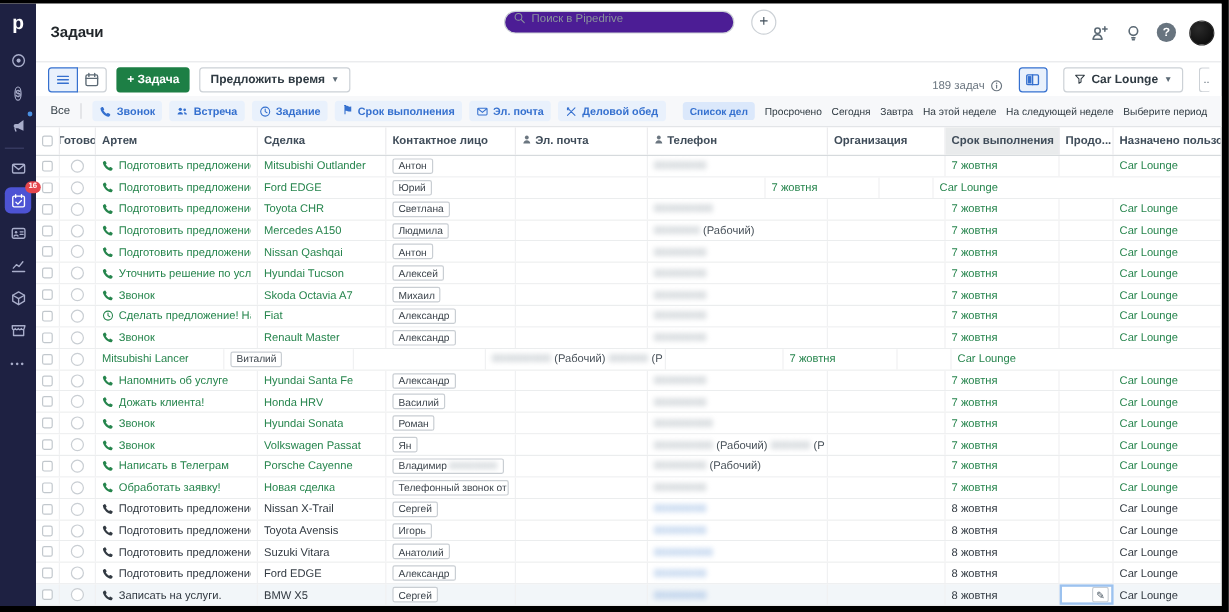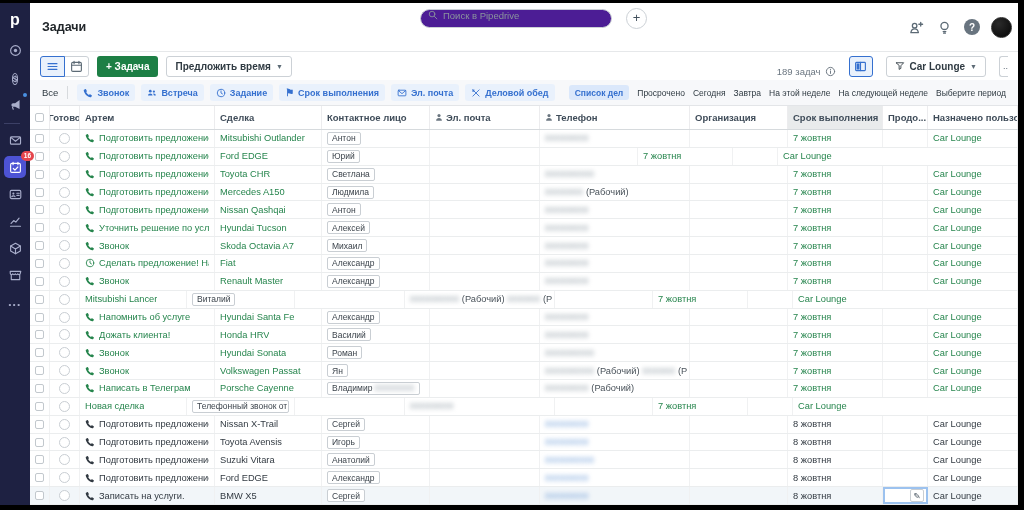--- a/index.html
+++ b/index.html
@@ -862,20 +862,28 @@
        <div class="cell c9"></div>
        <div class="cell c10 accent">Car Lounge</div>
      </div>
           <div class="trow today">
        <div class="cell c0">
               <span class="checkbox"></span>
             </div>
        <div class="cell c1">
               <span class="circle"></span>
             </div>
+       <div class="cell c2">
+         <span class="task-ic accent">
+                <svg class="ic" viewBox="0 0 16 16">
+                  <path class="fl" d="M13.9 11.4c-.6-.5-1.9-1.3-2.5-1.5-.4-.1-.9 0-1.2.4l-.5.7C8 10.3 5.7 8 5 6.3l.7-.5c.4-.3.5-.8.4-1.2-.2-.6-1-1.9-1.5-2.5-.3-.4-.9-.5-1.3-.2l-1.6 1c-.4.3-.6.7-.5 1.2C2 9.3 6.7 14 11.9 14.8c.5.1.9-.1 1.2-.5l1-1.6c.3-.4.2-1-.2-1.3z"></path>
+                </svg>
+              </span>
+         <span class="link accent">Обработать заявку!</span>
+       </div>
        <div class="cell c3">
               <span class="link accent">Новая сделка</span>
             </div>
        <div class="cell c4">
               <span class="chip-contact">
                 <span>Телефонный звонок от</span>
               </span>
             </div>
        <div class="cell c5"></div>
        <div class="cell c6">

